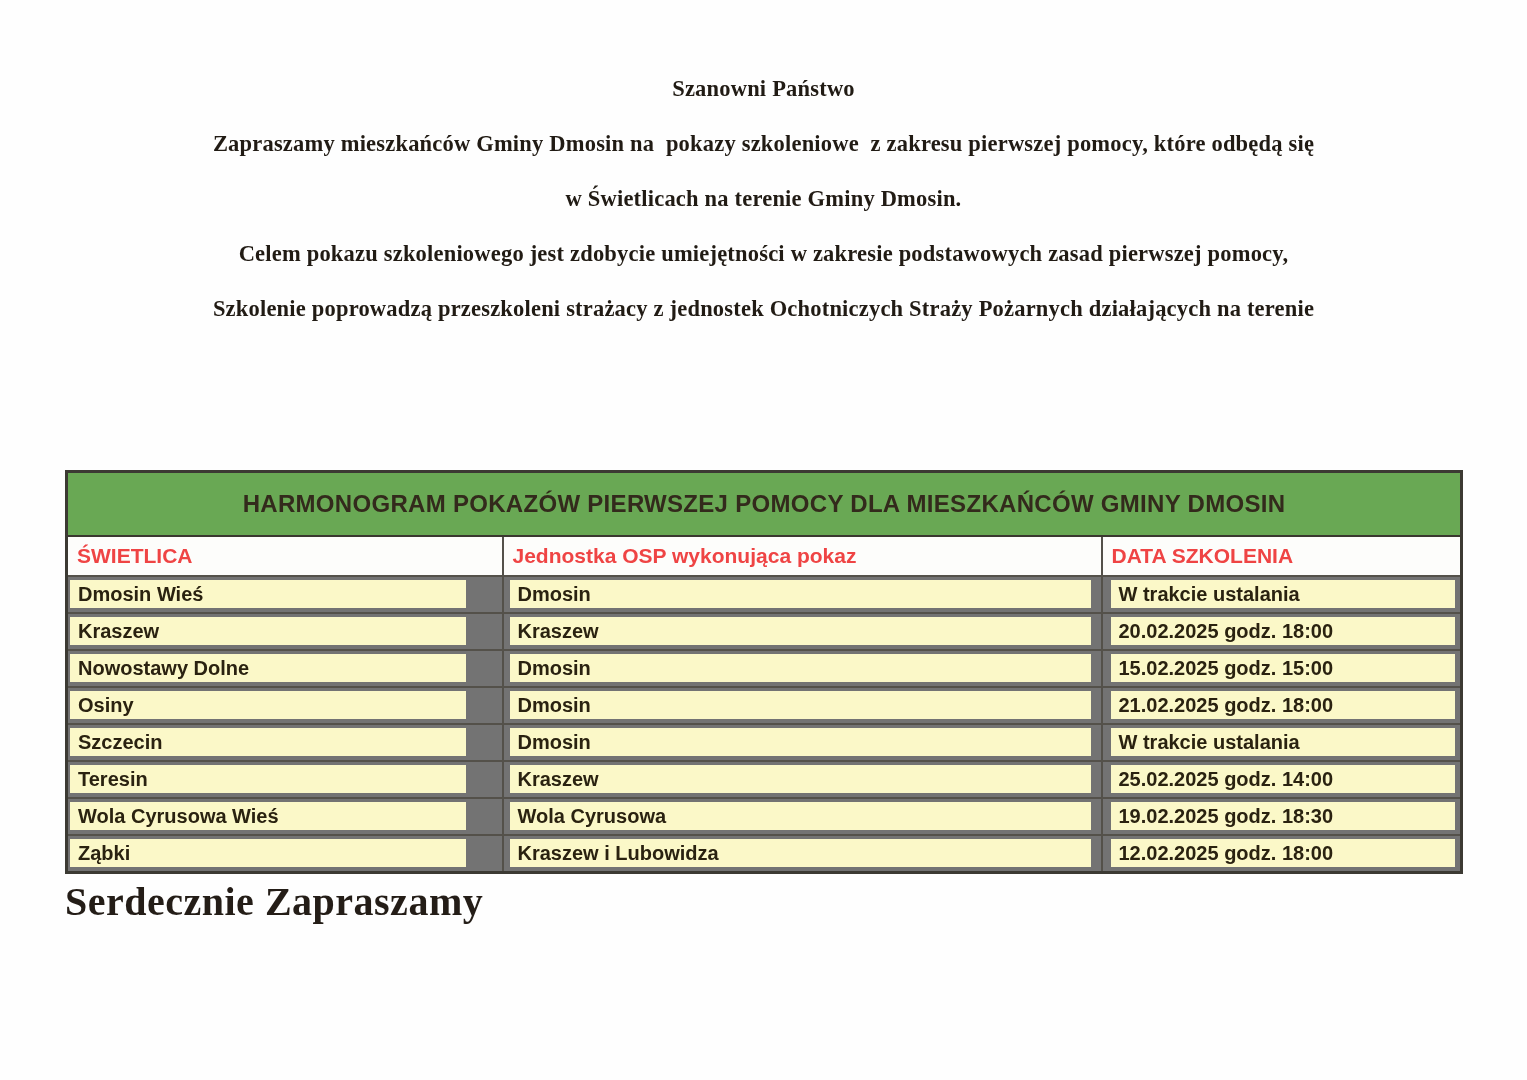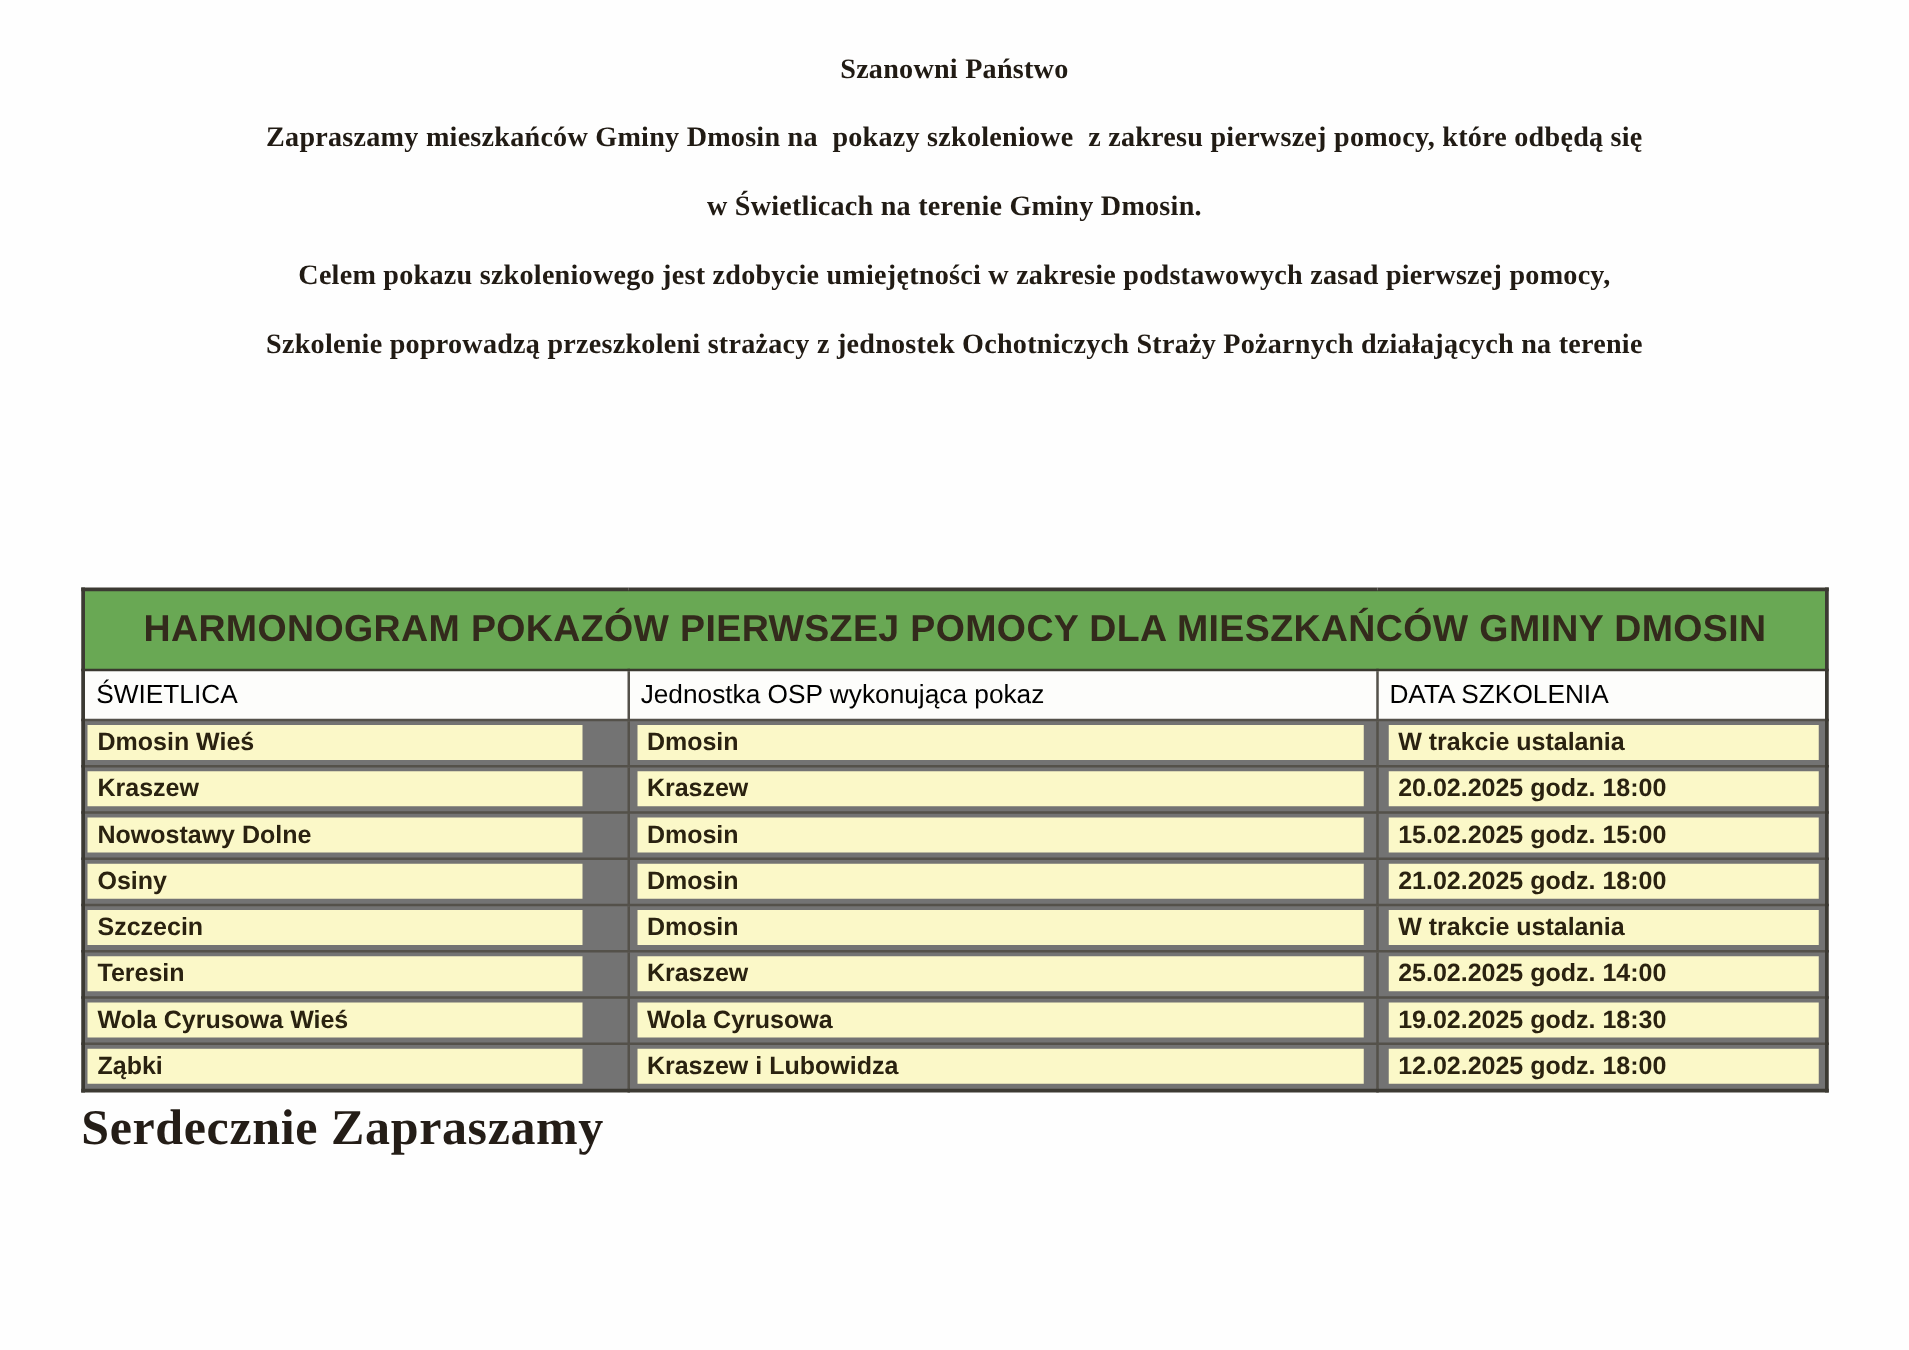--- a/index.html
+++ b/index.html
@@ -11,21 +11,21 @@
     position: relative;
     width: 1527px;
     height: 1080px;
     background: #fefefe;
     overflow: hidden;
     font-family: "Liberation Serif", serif;
     color: #211b14;
   }
   
   .intro {
-    padding-top: 44px;
+    padding-top: 78px;
     text-align: center;
   }
   .intro-line {
     font-size: 22.5px;
     font-weight: bold;
     line-height: 22px;
     margin-bottom: 33px;
     white-space: pre-wrap;
     letter-spacing: 0.2px;
   }
@@ -50,31 +50,31 @@
     border: 2px solid #54514a;
     padding: 0;
     vertical-align: middle;
     background: #737373;
   }
   table.schedule { border: 3px solid #3c3a33; }
   tr.title-row th {
     background: #69a854;
     height: 62px;
     text-align: center;
-    font-size: 30px;
+    font-size: 24px;
     font-weight: bold;
     color: #332a1c;
     letter-spacing: 0.3px;
     border-bottom: 2px solid #3a382f;
   }
   tr.head-row td {
     height: 38px;
     font-size: 21px;
-    font-weight: normal;
-    color: #000000;
+    font-weight: bold;
+    color: #ef4444;
     background: #fdfdfb;
   }
   tr.head-row td .hd { padding-left: 9px; }
   tr.data-row td { height: 35px; }
   .hl {
     display: block;
     background: #fbf8c8;
     height: 28px;
     line-height: 28px;
     margin-top: 2px;

